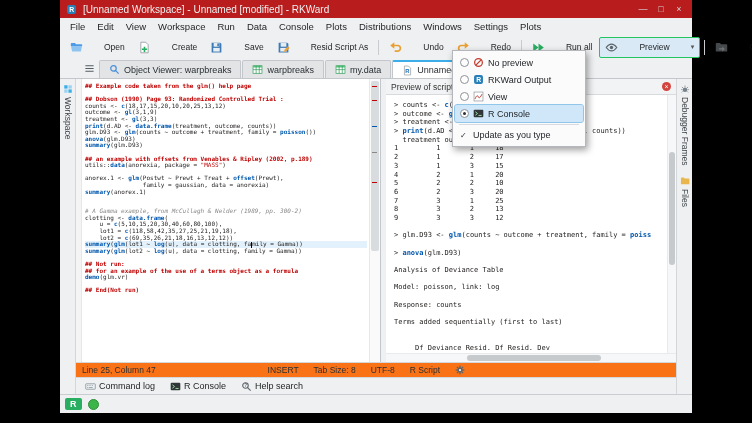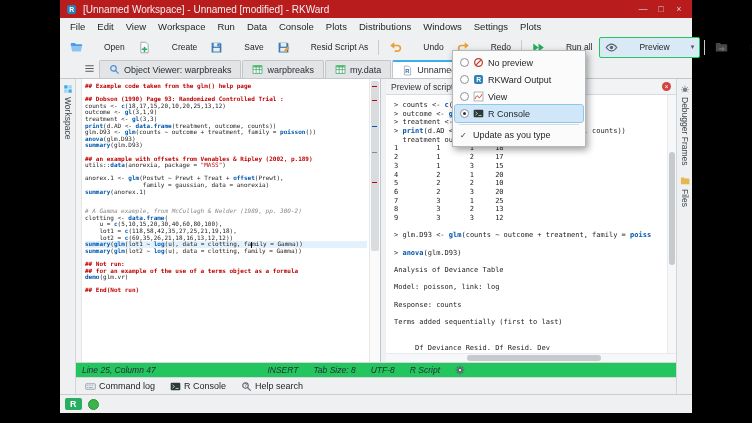--- a/index.html
+++ b/index.html
@@ -83,22 +83,22 @@
   .console-body{flex:1;display:flex;min-height:0;}
   .console-lines{flex:1;padding:6px 0 0 8px;font:7px/8.7px "DejaVu Sans Mono",monospace;
                  white-space:pre;overflow:hidden;color:#1f1c1b;min-width:0;}
   .xl{height:8.7px;}
   .vscroll{width:8px;background:#f6f7f8;border-left:1px solid #e8eaec;position:relative;flex:none;}
   .vscroll .thumb{position:absolute;left:1px;right:1px;top:22%;height:44%;background:#c6cacd;border-radius:3px;}
   .hscroll{height:8px;background:#f6f7f8;border-top:1px solid #e8eaec;position:relative;flex:none;}
   .hscroll .thumb{position:absolute;top:1px;bottom:1px;left:28%;width:46%;background:#c6cacd;border-radius:3px;}
 
   
-  .editor-statusbar{height:14px;background:#22c55e;border-top:1px solid #d4d7da;display:flex;
-                    align-items:center;font-size:8.5px;color:#2b2f33;padding:0 6px;gap:15px;flex:none;font-style:italic;}
+  .editor-statusbar{height:14px;background:#f97316;border-top:1px solid #d4d7da;display:flex;
+                    align-items:center;font-size:8.5px;color:#2b2f33;padding:0 6px;gap:15px;flex:none;}
   .esb-spacer{flex:1;}
   .esb-end{width:190px;flex:none;}
 
   
   .toolview-bar{height:16px;background:#eff0f1;border-top:1px solid #d4d7da;display:flex;
                 align-items:center;padding:0 3px;gap:3px;flex:none;}
   .tvbtn{display:flex;align-items:center;gap:3px;font-size:9px;color:#232629;padding:1px 6px;border-radius:2px;}
 
   
   .statusbar{height:18px;background:#eff0f1;border-top:1px solid #c9cdd1;display:flex;align-items:center;

